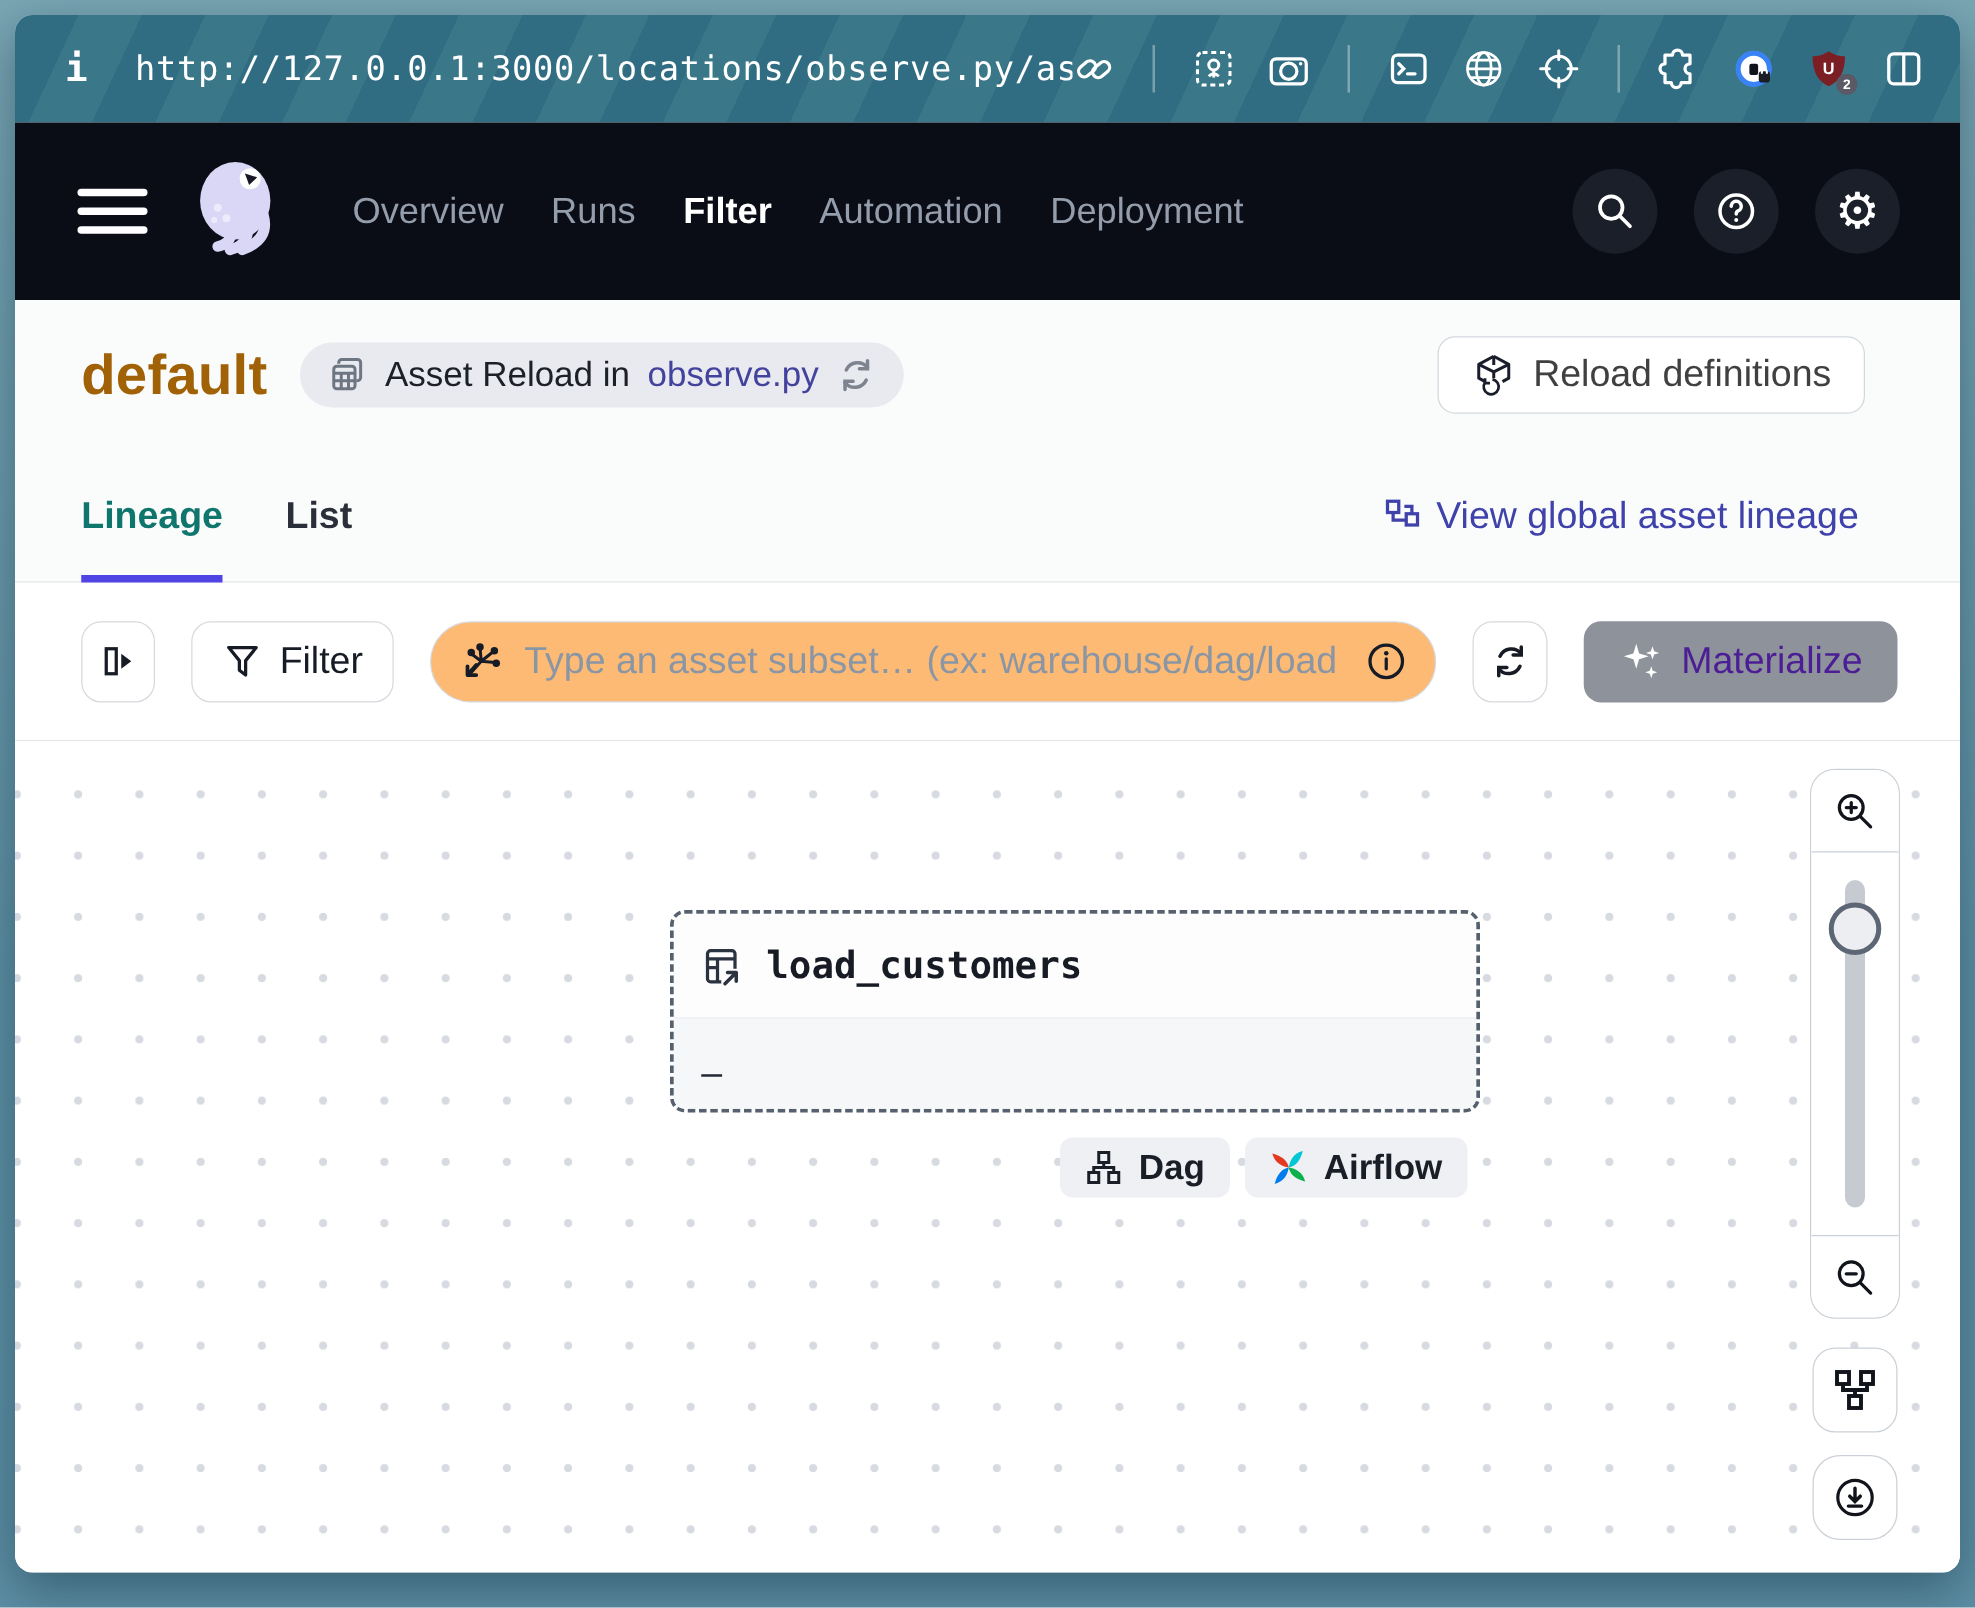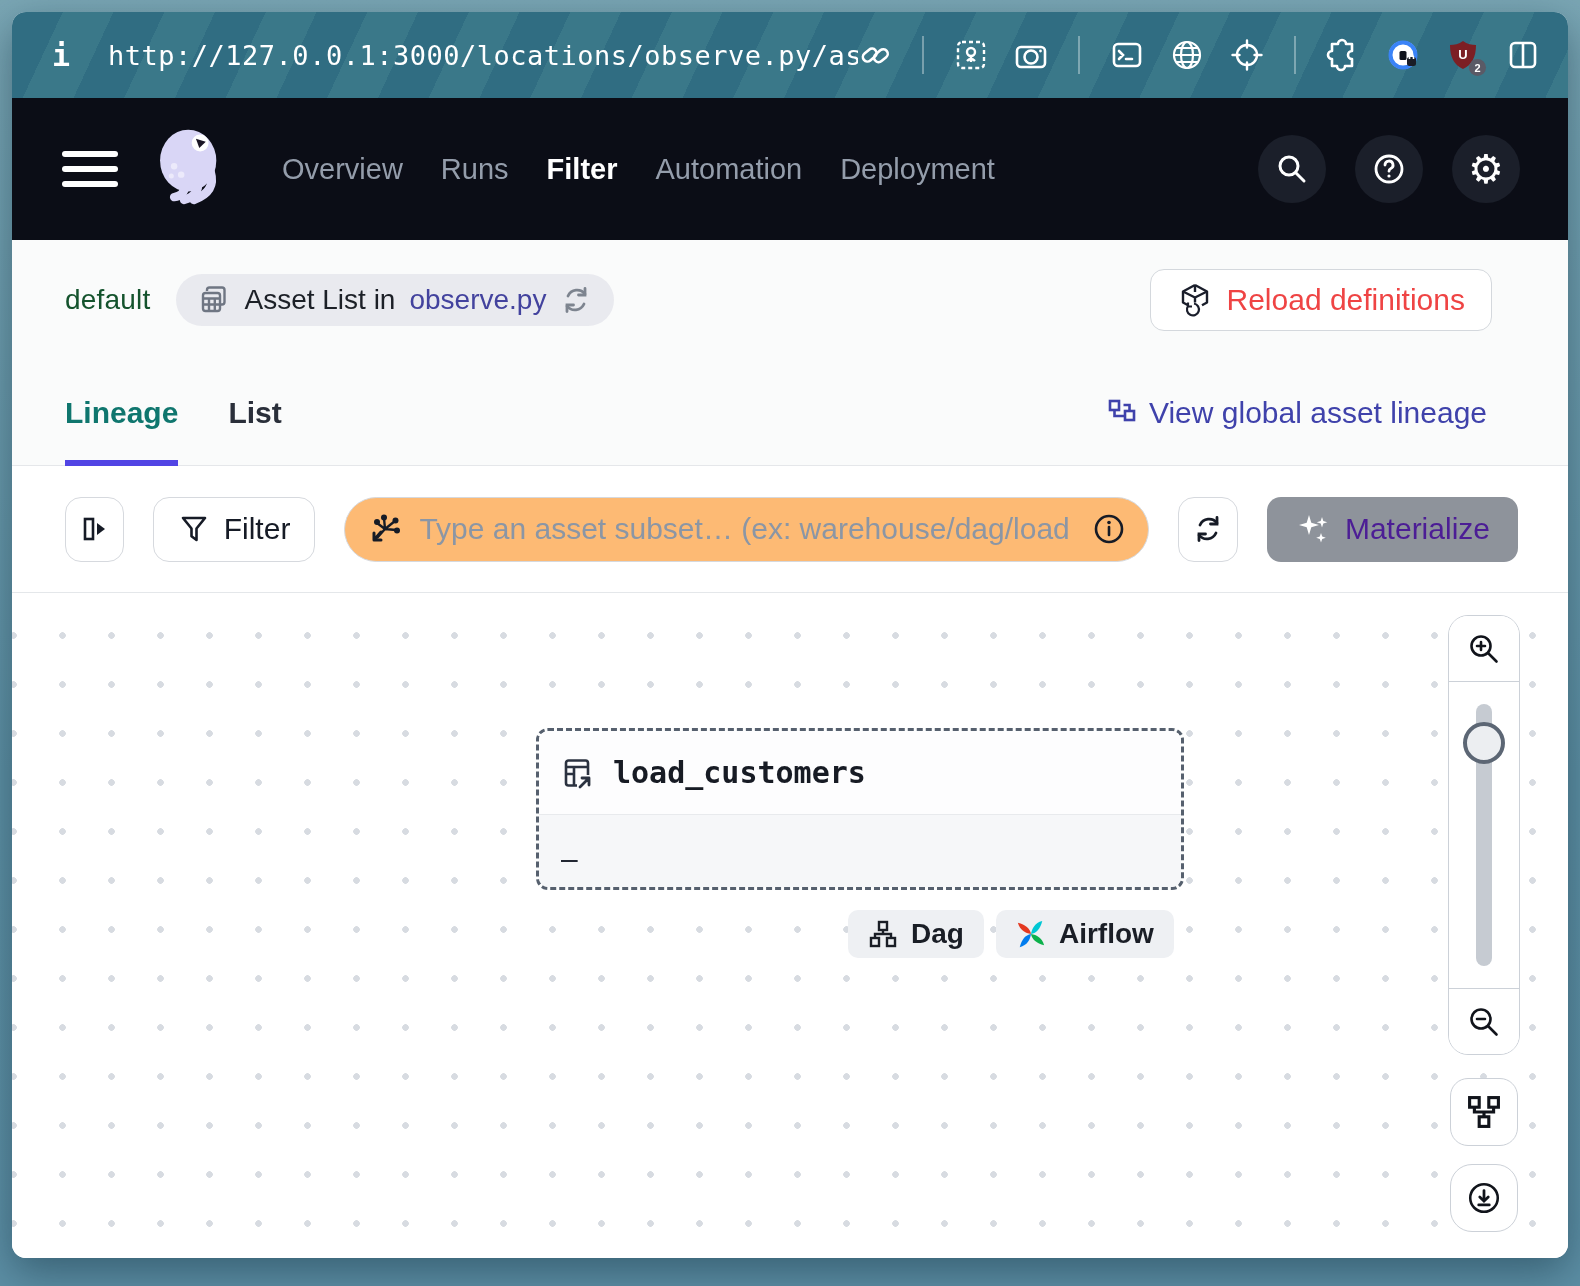--- a/index.html
+++ b/index.html
@@ -51,32 +51,32 @@
     width:68px; height:68px; border-radius:50%; background:#1b1f2a;
     display:flex; align-items:center; justify-content:center; cursor:pointer; color:#fff;
   }
   .circle-btn svg { width:34px; height:34px; }
   .gear-glyph { font-size:40px; color:#fff; line-height:1; }
   
   .page-header {
     height:120px; flex:0 0 120px; background:#fafbfb;
     display:flex; align-items:center; padding:0 76px 0 53px;
   }
-  .page-title { font-size:28px; font-weight:400; color:#14532d; letter-spacing:.2px; }
+  .page-title { font-size:45px; font-weight:700; color:#a16207; letter-spacing:.2px; }
   .group-badge {
     margin-left:26px; height:52px; border-radius:26px; background:#e9eaef;
     display:flex; align-items:center; gap:14px; padding:0 22px; cursor:default;
   }
   .group-badge svg { width:32px; height:32px; }
   .group-badge .badge-text { font-size:28px; color:#1c2027; }
   .group-badge .badge-link { font-size:28px; color:#43439e; cursor:pointer; }
   .reload-btn {
     margin-left:auto; height:62px; border:1.5px solid #d4d8dd; border-radius:14px;
     background:#fff; display:flex; align-items:center; gap:14px; padding:0 26px;
-    font-size:30px; color:#ef4444; cursor:pointer;
+    font-size:30px; color:#404040; cursor:pointer;
   }
   .reload-btn svg { width:36px; height:36px; }
   
   .tabs-row {
     height:106px; flex:0 0 106px; background:#fafbfb; border-bottom:1.5px solid #e5e7ea;
     display:flex; align-items:center; padding:0 81px 0 53px; position:relative;
   }
   .tab { font-size:30px; font-weight:650; margin-right:50px; cursor:pointer; position:relative; height:100%; display:flex; align-items:center; }
   .tab.active { color:#0f766e; }
   .tab.inactive { color:#2a2f3a; }
@@ -302,21 +302,21 @@
   </div>
 
   <div class="page-header">
     <span class="page-title">default</span>
     <div class="group-badge">
       <svg viewBox="0 0 32 32" fill="none" stroke="#6f7683" stroke-width="2.4">
         <path d="M9 7 V6 a2.5 2.5 0 0 1 2.5 -2.5 H24 A2.5 2.5 0 0 1 26.5 6 V18 a2.5 2.5 0 0 1 -2.5 2.5 h-1"></path>
         <rect x="5" y="9" width="17" height="18" rx="2.5"></rect>
         <path d="M5 14.5 h17 M5 20.5 h17 M11 14.5 v12.5 M16.8 14.5 v12.5"></path>
       </svg>
-      <span class="badge-text">Asset List in</span>
+      <span class="badge-text">Asset Reload in</span>
       <span class="badge-link">observe.py</span>
       <svg viewBox="0 0 32 32" fill="none" stroke="#7d848f" stroke-width="2.8" stroke-linecap="round">
         <path d="M25 10 a10 10 0 0 0 -17 2"></path>
         <path d="M7 22 a10 10 0 0 0 17 -2"></path>
         <path d="M25 4.5 V11 h-6.5"></path>
         <path d="M7 27.5 V21 h6.5"></path>
       </svg>
     </div>
     <button class="reload-btn">
       <svg viewBox="0 0 36 36" fill="none" stroke="#1a1e2b" stroke-width="2.4" stroke-linejoin="round">

